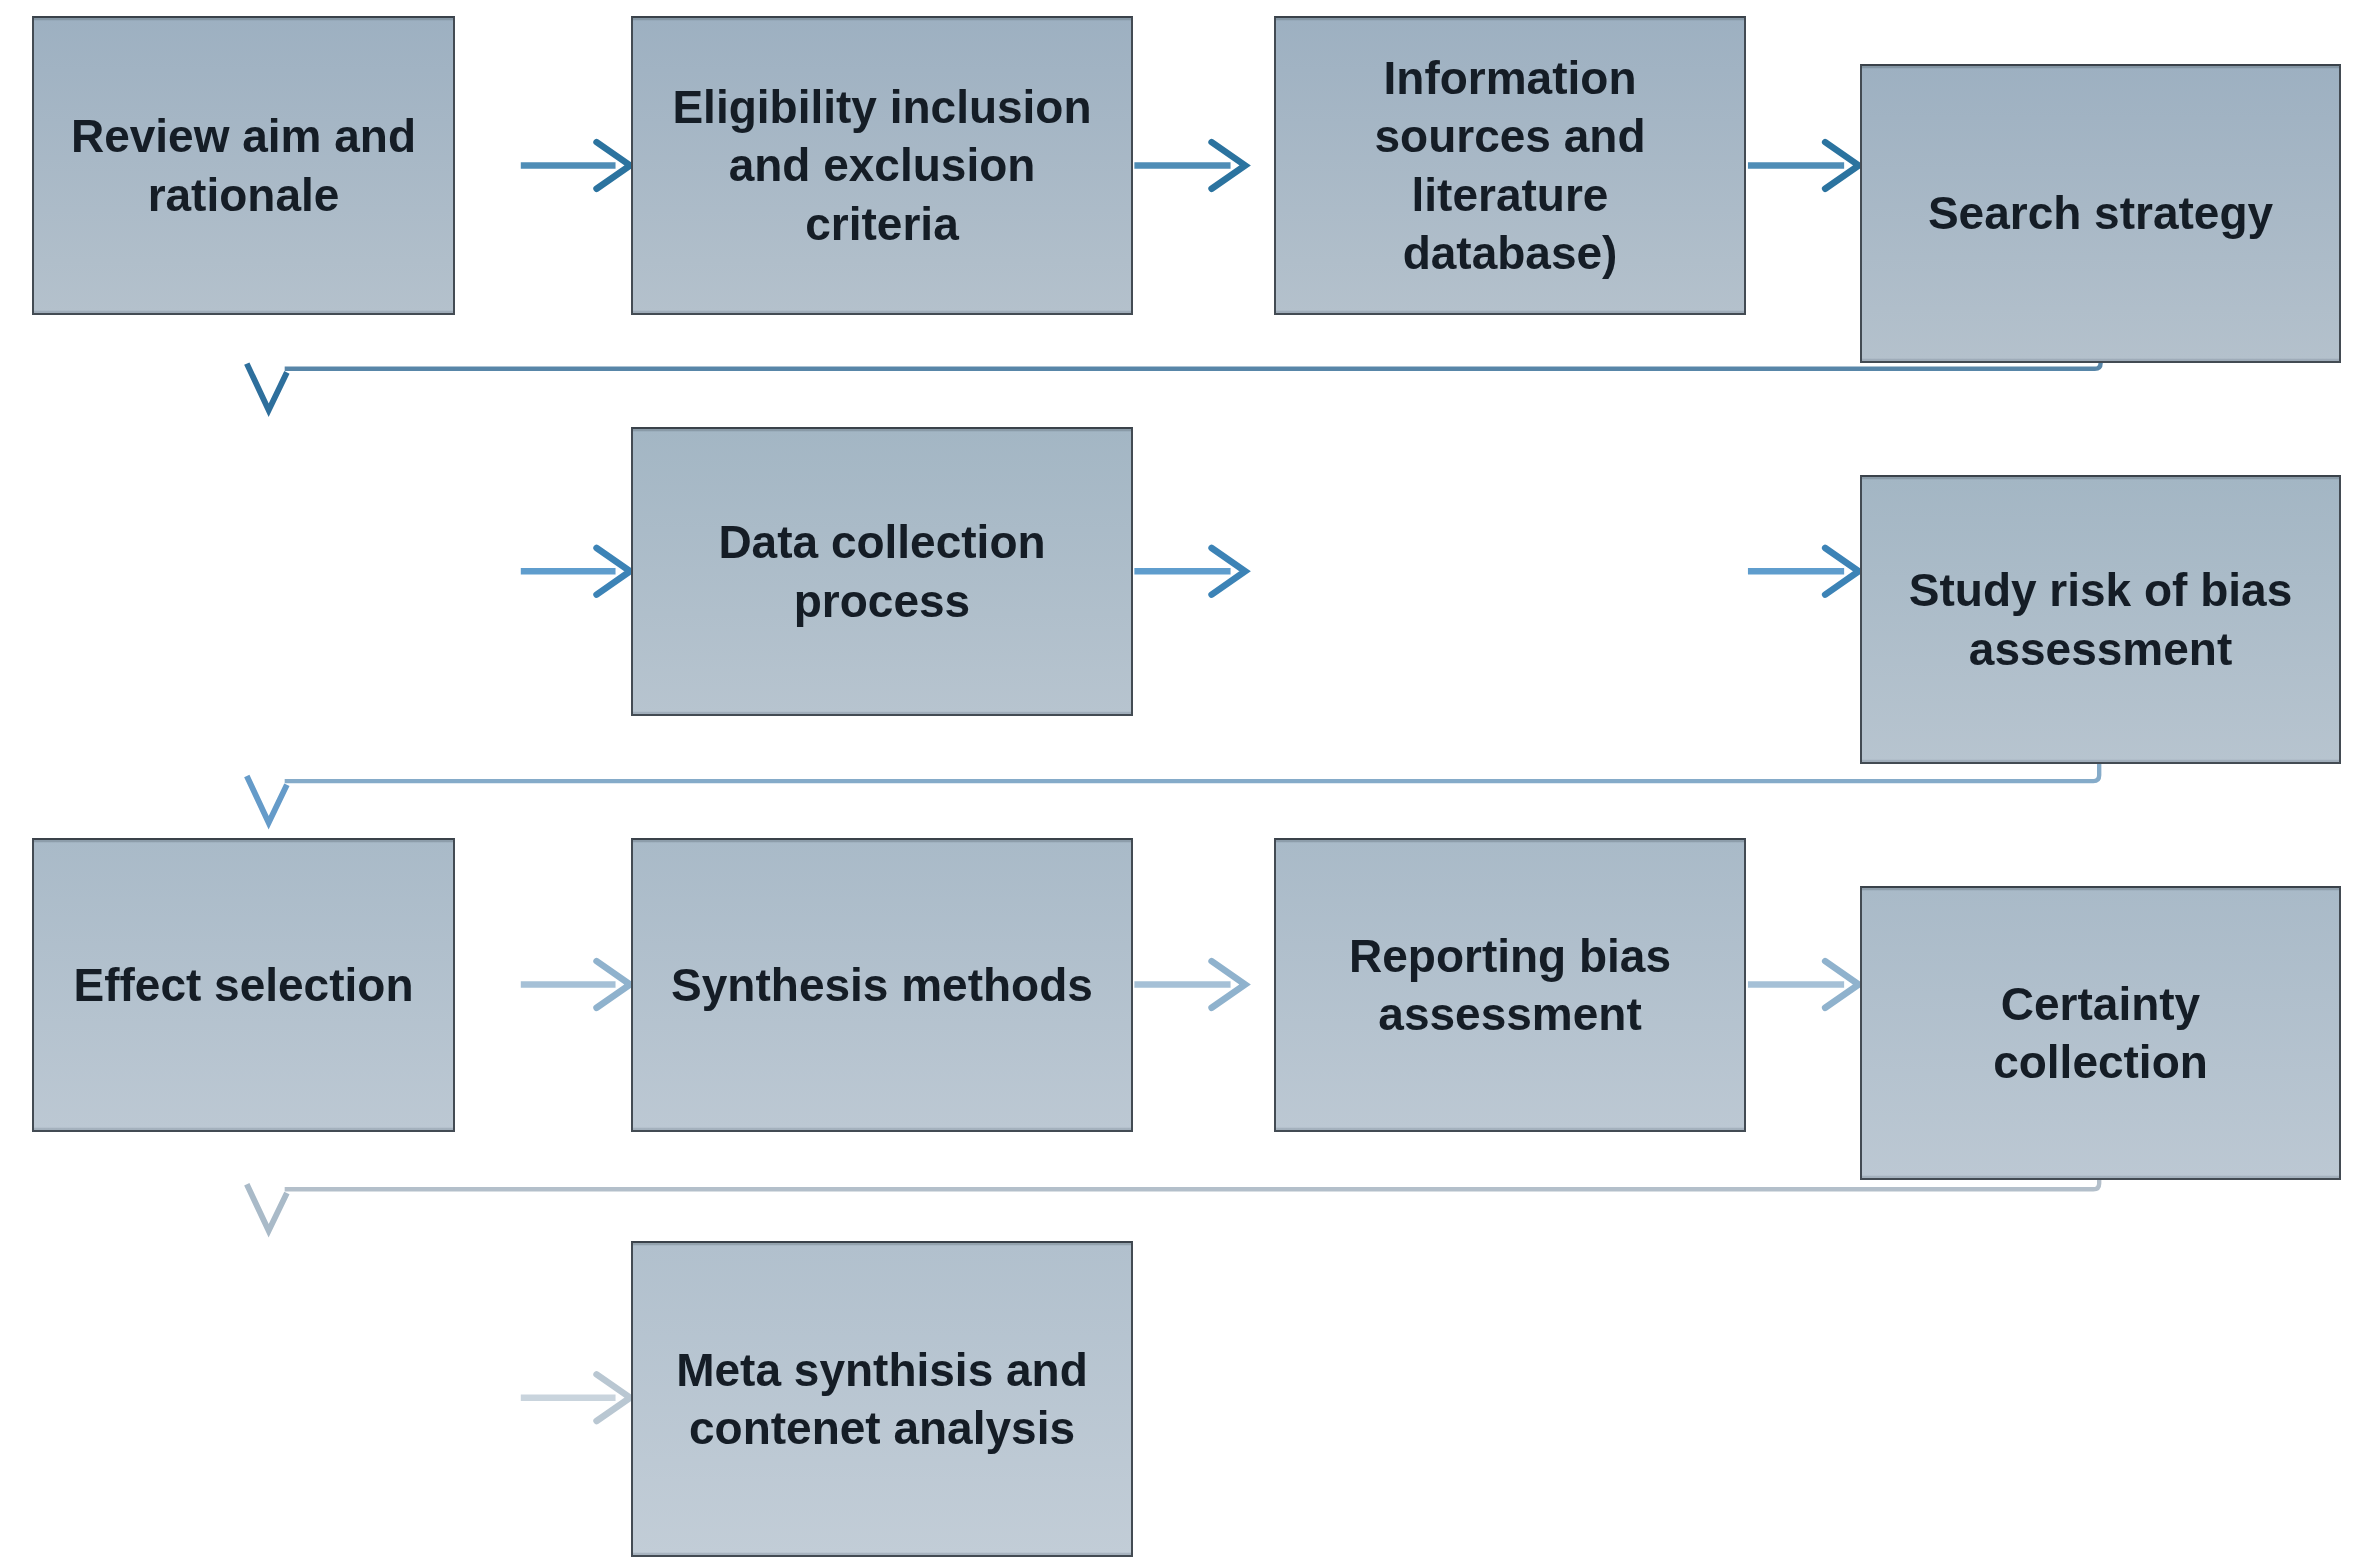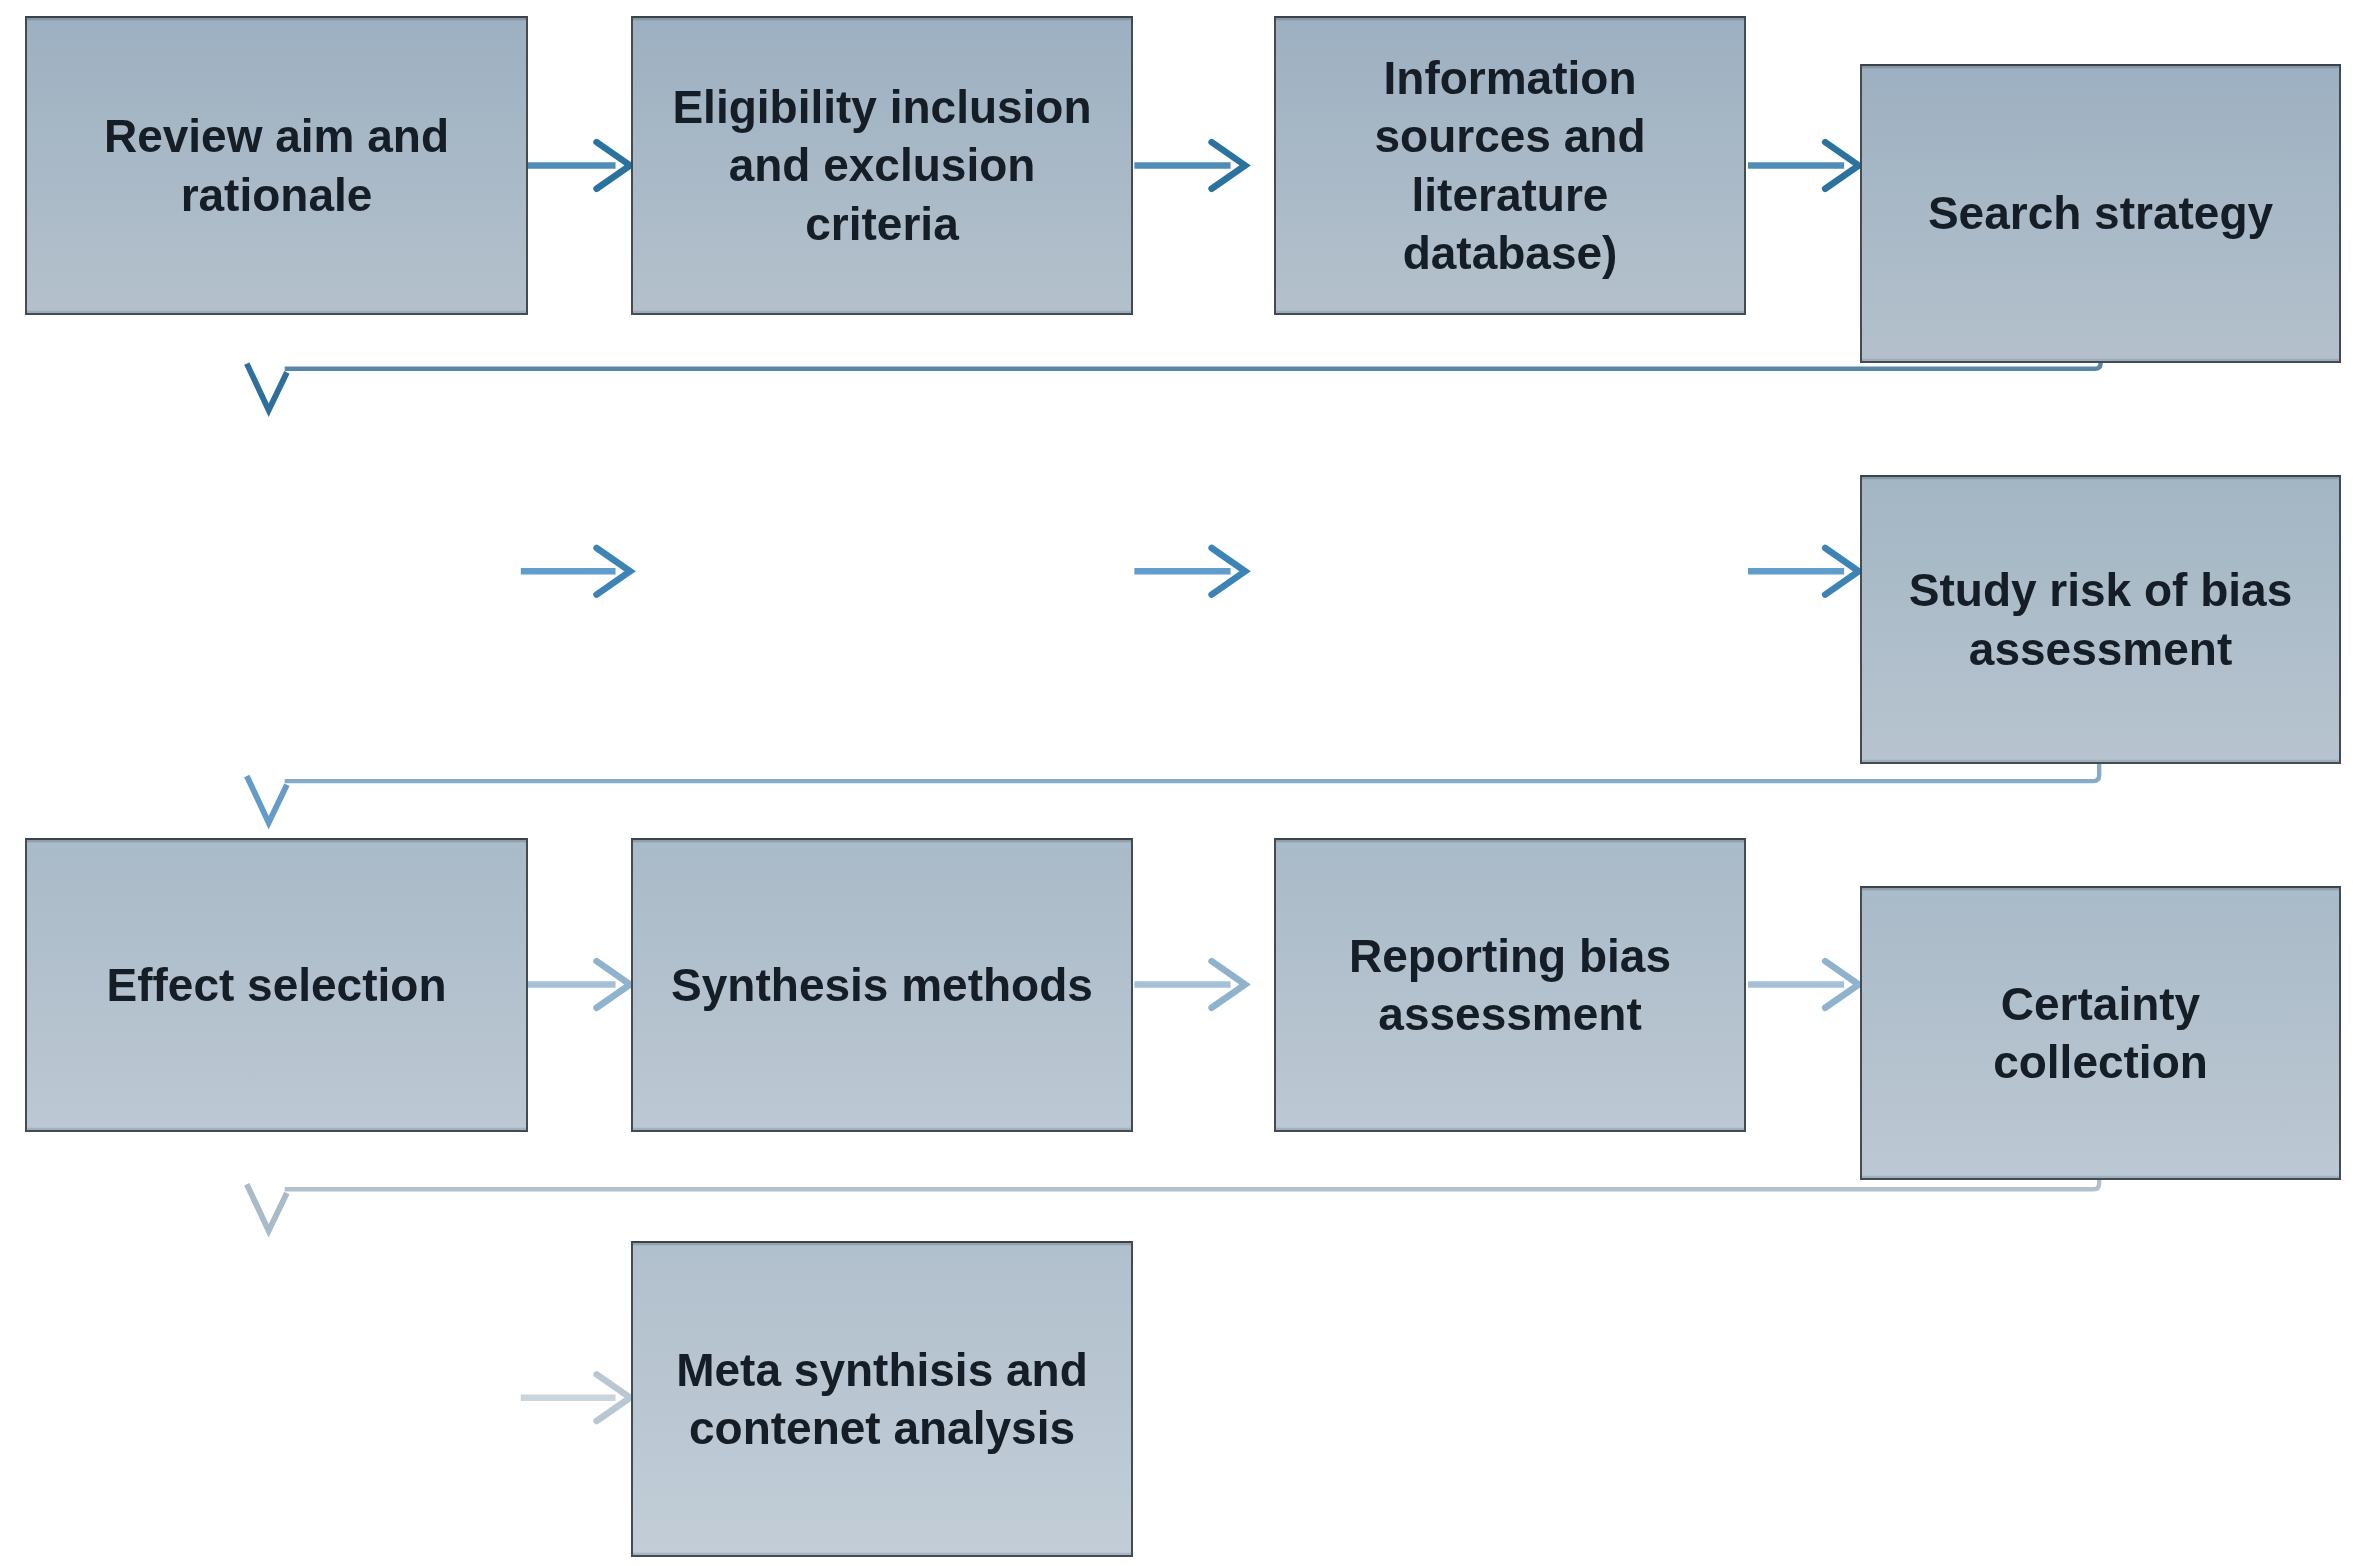--- a/index.html
+++ b/index.html
@@ -39,21 +39,21 @@
   .r3 { background: linear-gradient(#a9bac8, #bcc8d3); }
   .r4 { background: linear-gradient(#b1c0cd, #c2cdd7); }
 
   
   .r1 { top: 16px;   height: 299px; }
   .r2 { top: 427px;  height: 289px; }
   .r3 { top: 838px; height: 294px; }
   .r4 { top: 1241px; height: 316px; }
 
   
-  .c1 { left: 25px;   width: 503px; }
+  .c1 { left: 32px;   width: 423px; }
   .c2 { left: 631px;  width: 502px; }
   .c3 { left: 1274px; width: 472px; }
   .c4 { left: 1860px; width: 481px; margin-top: 48px; }
 
   svg.wires {
     position: absolute;
     left: 0; top: 0;
     width: 2354px;
     height: 1566px;
   }
@@ -129,20 +129,22 @@
 rationale</div>
   <div class="box r1 c2">Eligibility inclusion
 and exclusion
 criteria</div>
   <div class="box r1 c3">Information
 sources and
 literature
 database)</div>
   <div class="box r1 c4">Search strategy</div>
 
+  <div class="box r2 c2">Data collection
+process</div>
   <div class="box r2 c4">Study risk of bias
 assessment</div>
 
   <div class="box r3 c1">Effect selection</div>
   <div class="box r3 c2">Synthesis methods</div>
   <div class="box r3 c3">Reporting bias
 assessment</div>
   <div class="box r3 c4">Certainty
 collection</div>
 

